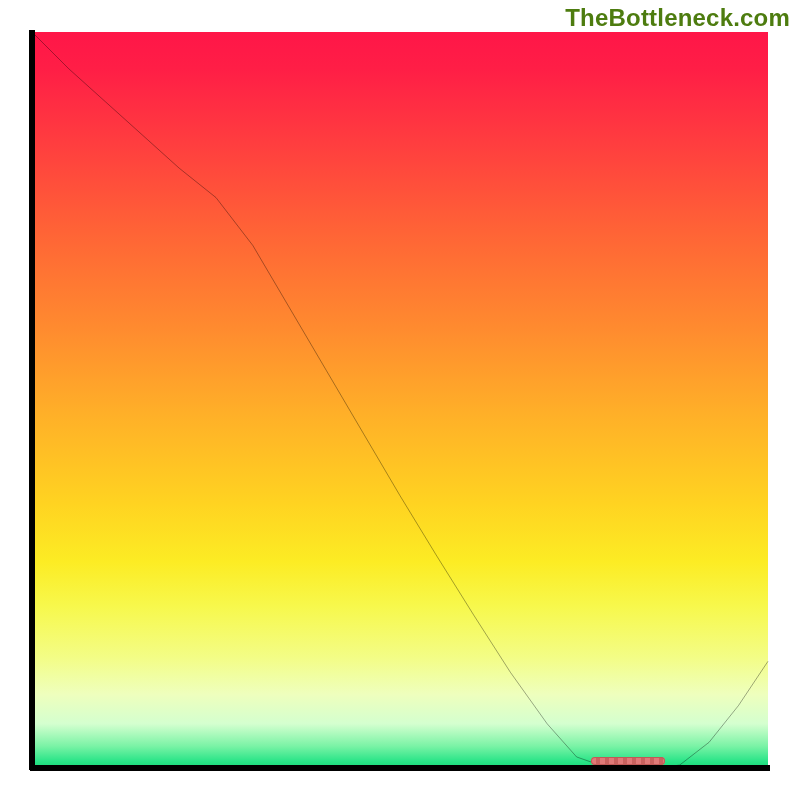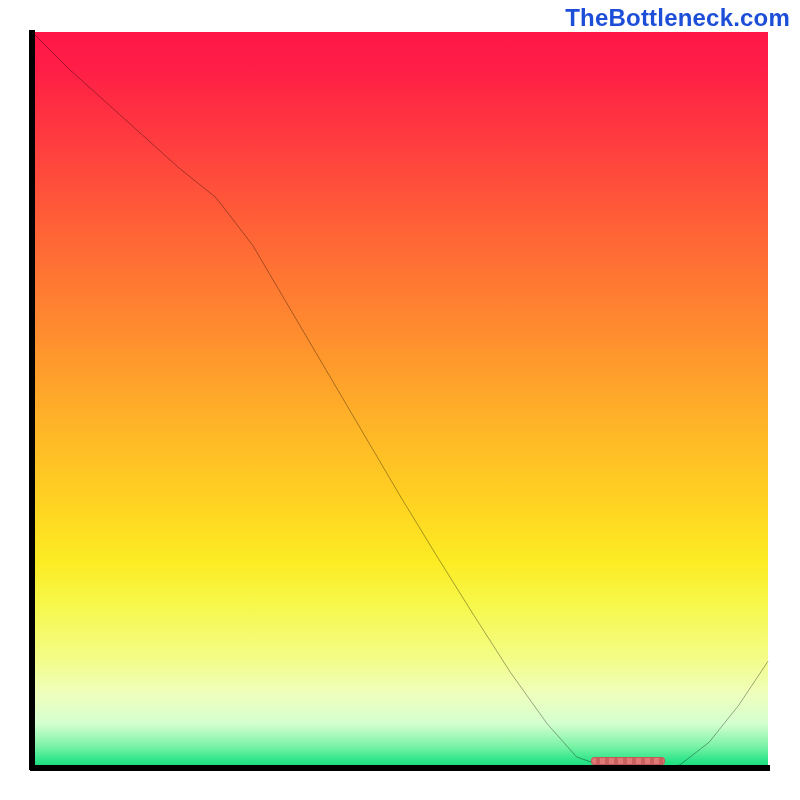--- a/index.html
+++ b/index.html
@@ -15,21 +15,21 @@
     position: relative;
     width: 800px;
     height: 800px;
   }
   .watermark {
     position: absolute;
     top: 4px;
     right: 10px;
     font-size: 24px;
     font-weight: 600;
-    color: #1d4ed8;
+    color: #4d7c0f;
     letter-spacing: 0.2px;
   }
   .plot-frame {
     position: absolute;
     left: 32px;
     top: 32px;
     width: 736px;
     height: 736px;
   }
   .gradient-bg {

